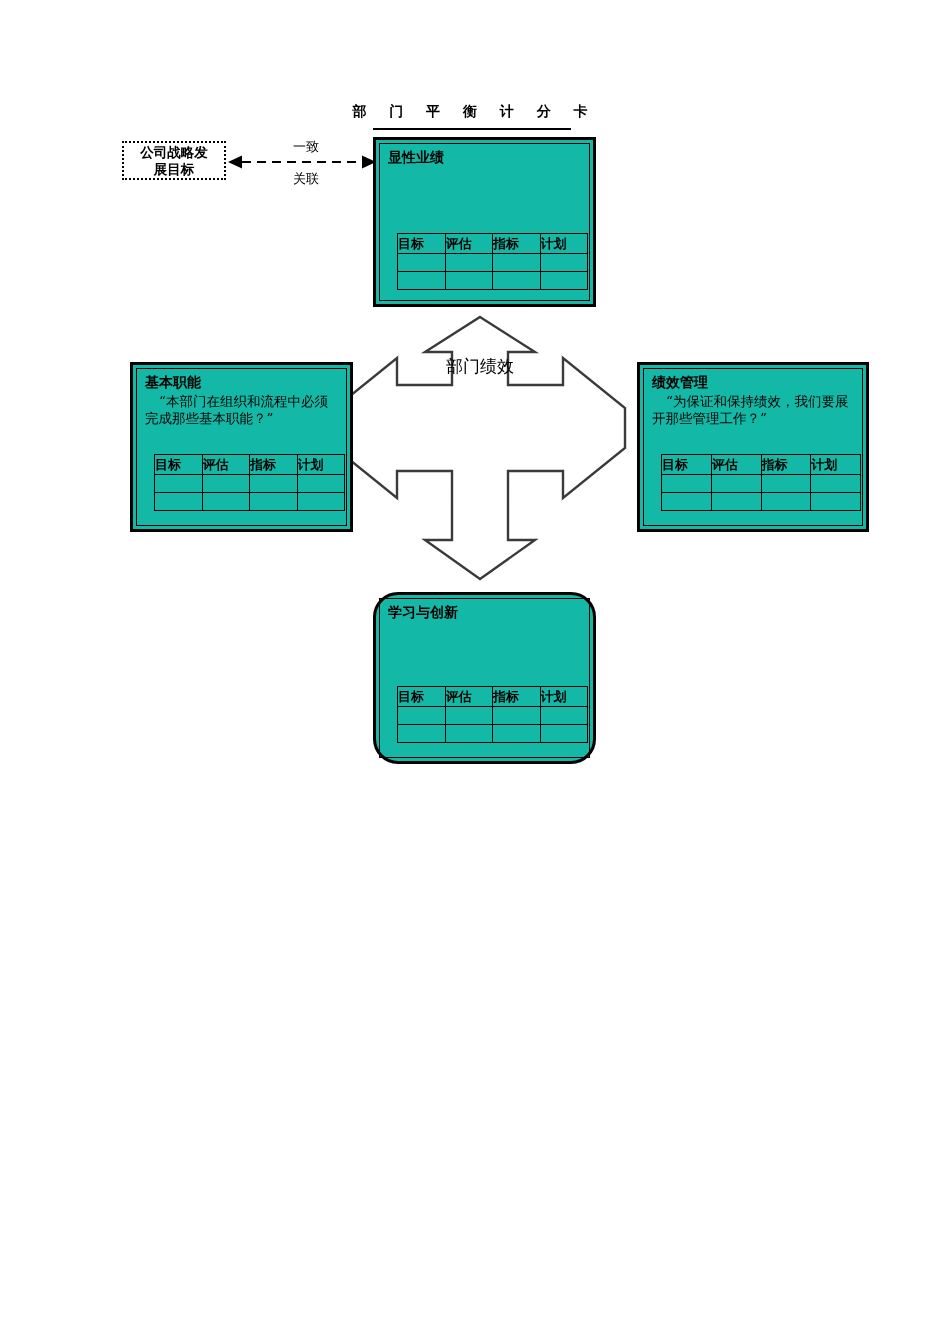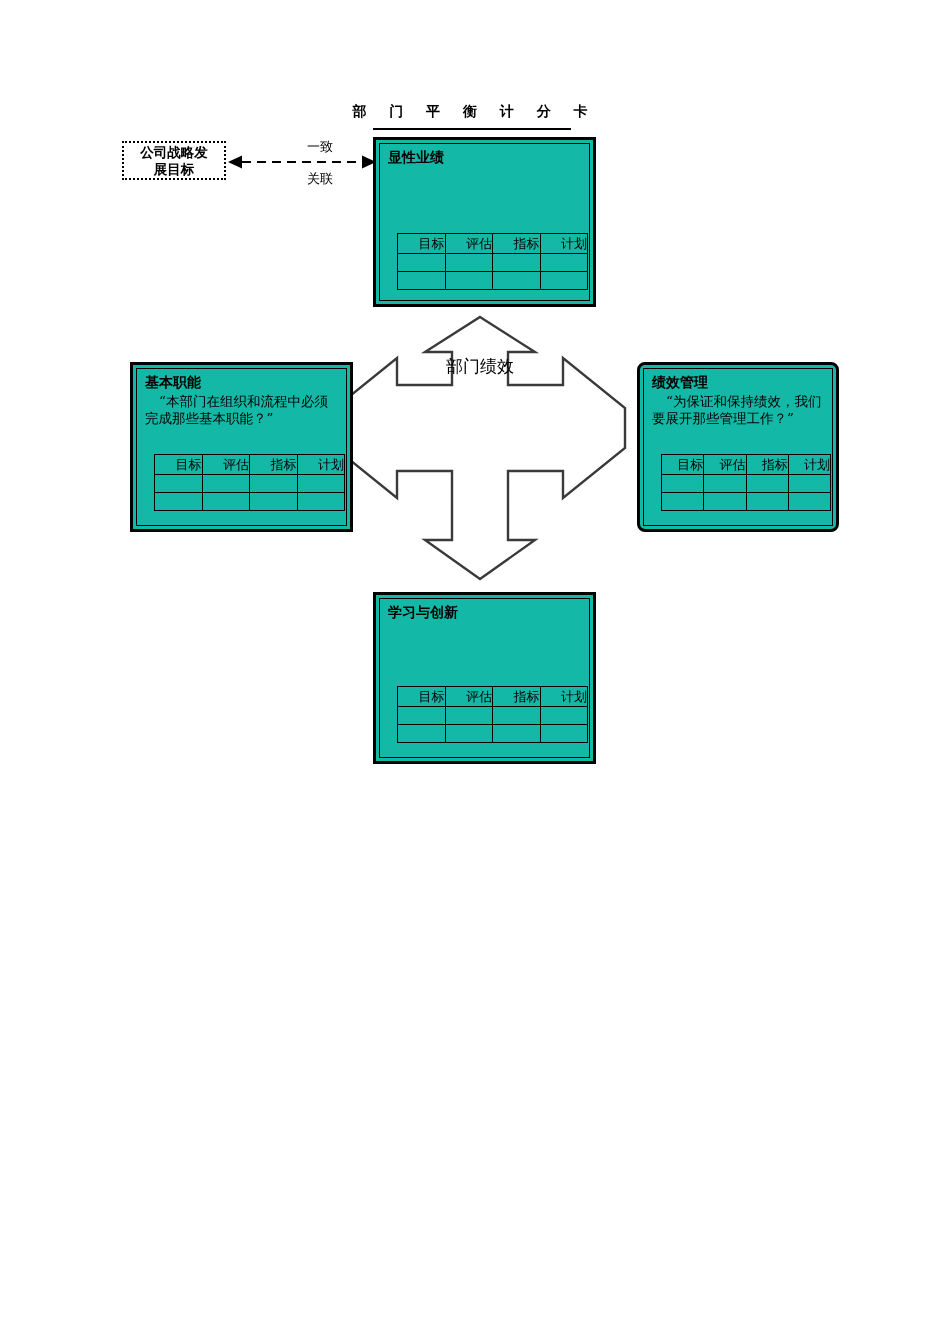--- a/index.html
+++ b/index.html
@@ -65,21 +65,21 @@
   
   #connector {
     position: absolute;
     left: 228px;
     top: 142px;
     width: 148px;
     height: 40px;
   }
   #connector .labels {
     position: absolute;
-    left: 18px;
+    left: 4px;
     width: 100%;
     text-align: center;
     font-family: "DejaVu Sans", sans-serif;
     font-size: 13px;
   }
   #conn-top { top: -4px; }
   #conn-bottom { top: 28px; }
   #connector svg { position: absolute; left: 0; top: 0; }
 
   
@@ -116,32 +116,32 @@
     border-collapse: collapse;
     width: calc(100% - 18px);
     margin-left: 9px;
     position: absolute;
     bottom: 12px;
   }
   .qbox table td, .qbox table th {
     border: 1px solid #000;
     height: 17px;
     padding: 0;
-    font-weight: normal;
+    font-weight: bold;
     font-family: "DejaVu Serif", serif;
     font-size: 13px;
-    text-align: right;
+    text-align: left;
     line-height: 17px;
   }
   .qbox table th { height: 19px; }
 
   #box-top    { left: 373px; top: 137px;  width: 223px; height: 170px; }
   #box-left   { left: 107px; top: 362px;  width: 223px; height: 170px; margin-left: 23px; }
-  #box-right  { left: 637px; top: 362px;  width: 202px; height: 170px; border-radius: 8px; }
-  #box-bottom { left: 373px; top: 592px;  width: 223px; height: 172px; }
+  #box-right  { left: 637px; top: 362px;  width: 232px; height: 170px; }
+  #box-bottom { left: 373px; top: 592px;  width: 223px; height: 172px; border-radius: 25px; }
 
   #box-top table    { bottom: 10px; }
   #box-left table   { bottom: 14px; }
   #box-right table  { bottom: 14px; }
   #box-bottom table { bottom: 14px; }
 
   
   #center-arrow {
     position: absolute;
     left: 330px;

